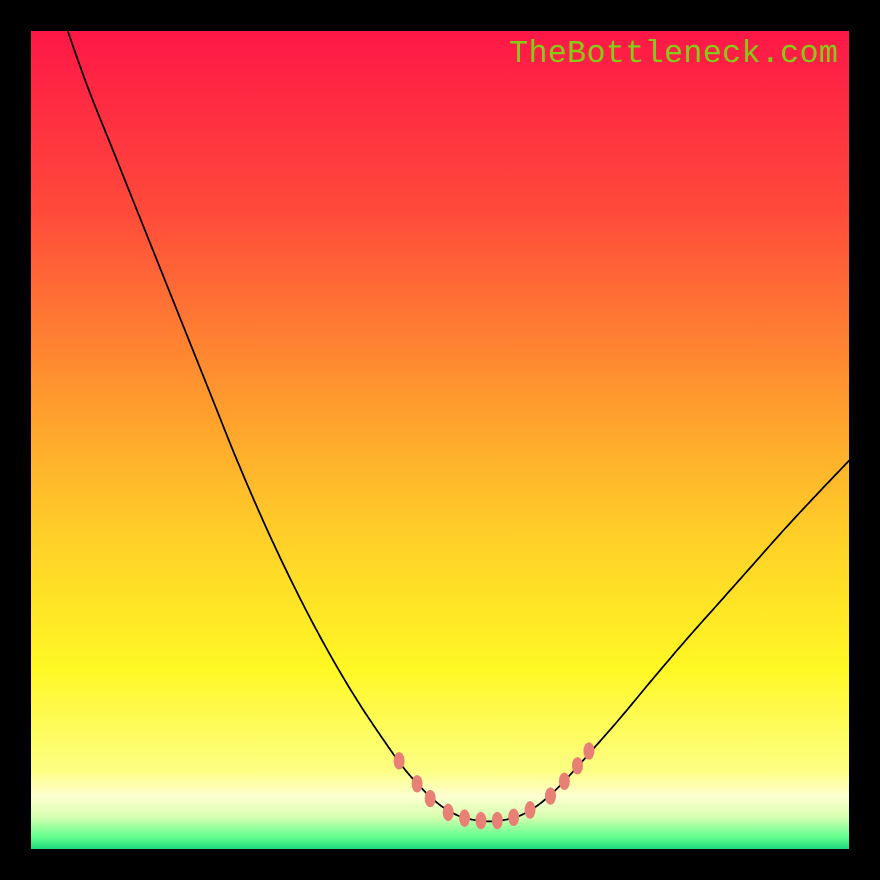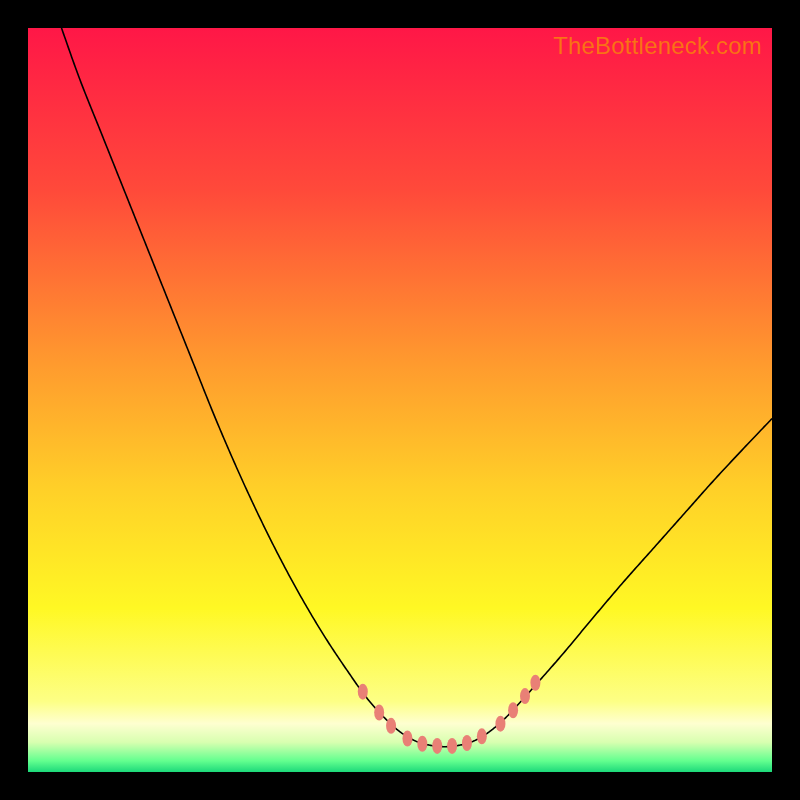--- a/index.html
+++ b/index.html
@@ -23,23 +23,23 @@
     left: 28px;
     top: 28px;
     width: 744px;
     height: 744px;
     overflow: hidden;
   }
   .watermark {
     position: absolute;
     top: 4px;
     right: 10px;
-    font-family: Liberation Sans, sans-serif;
-    font-size: 24px;
-    color: #f97316;
+    font-family: Liberation Mono, monospace;
+    font-size: 29px;
+    color: #84cc16;
     letter-spacing: 0.2px;
     user-select: none;
   }
 </style>
 </head>
 <body>
 
 <div class="frame">
   <div class="plot">
     <svg id="chart-svg" width="744" height="744" viewBox="0 0 744 744" xmlns="http://www.w3.org/2000/svg" preserveAspectRatio="none">

